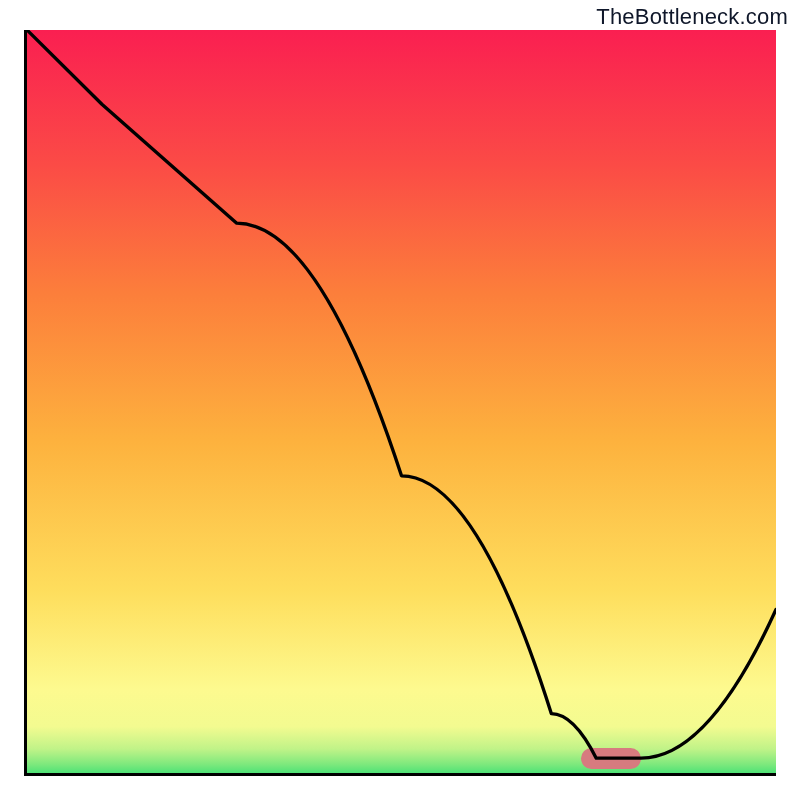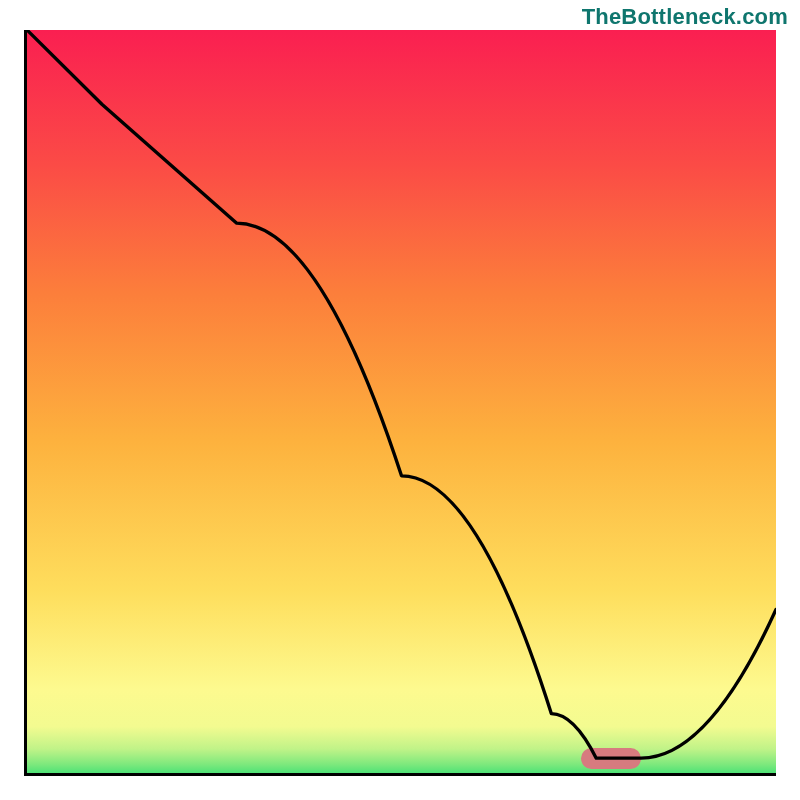--- a/index.html
+++ b/index.html
@@ -14,22 +14,22 @@
   .container {
     position: relative;
     width: 800px;
     height: 800px;
   }
   .watermark {
     position: absolute;
     top: 4px;
     right: 12px;
     font-size: 22px;
-    font-weight: 700;
-    color: #0f766e;
+    font-weight: 400;
+    color: #0f172a;
     z-index: 20;
     letter-spacing: 0.2px;
   }
   .plot-area {
     position: absolute;
     left: 24px;
     top: 30px;
     width: 752px;
     height: 746px;
     border-left: 3px solid #000;

